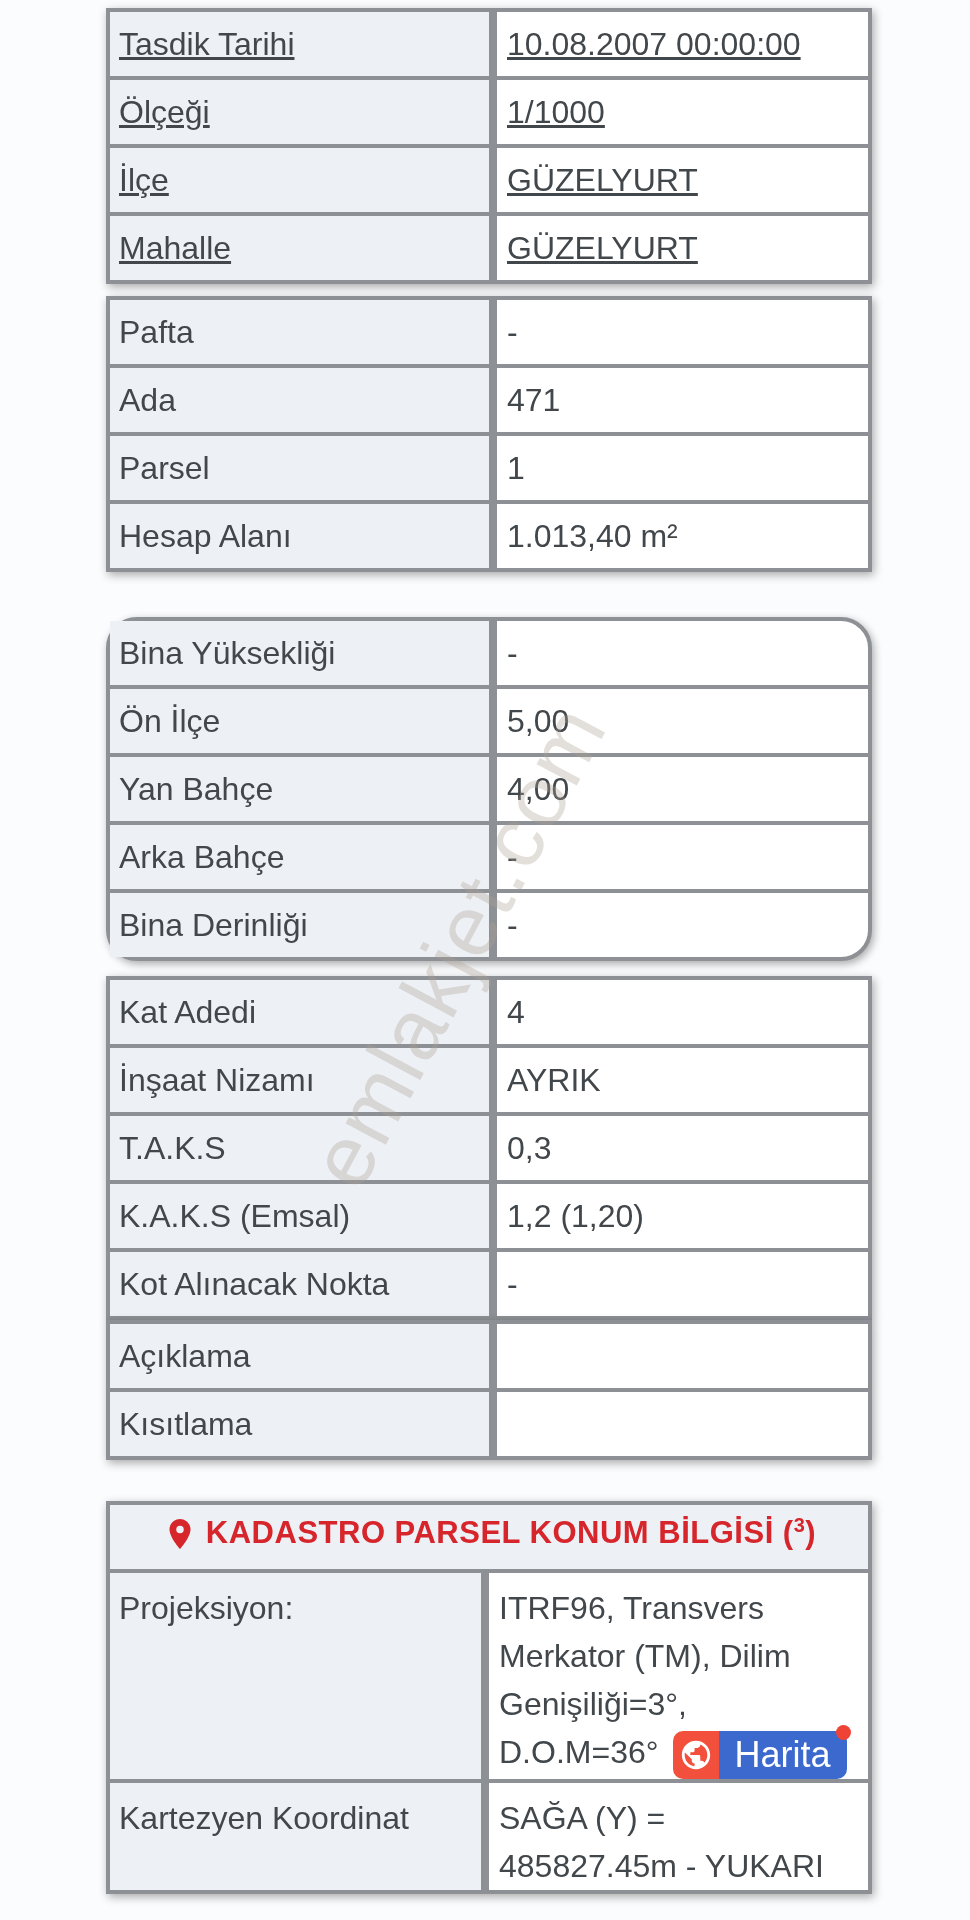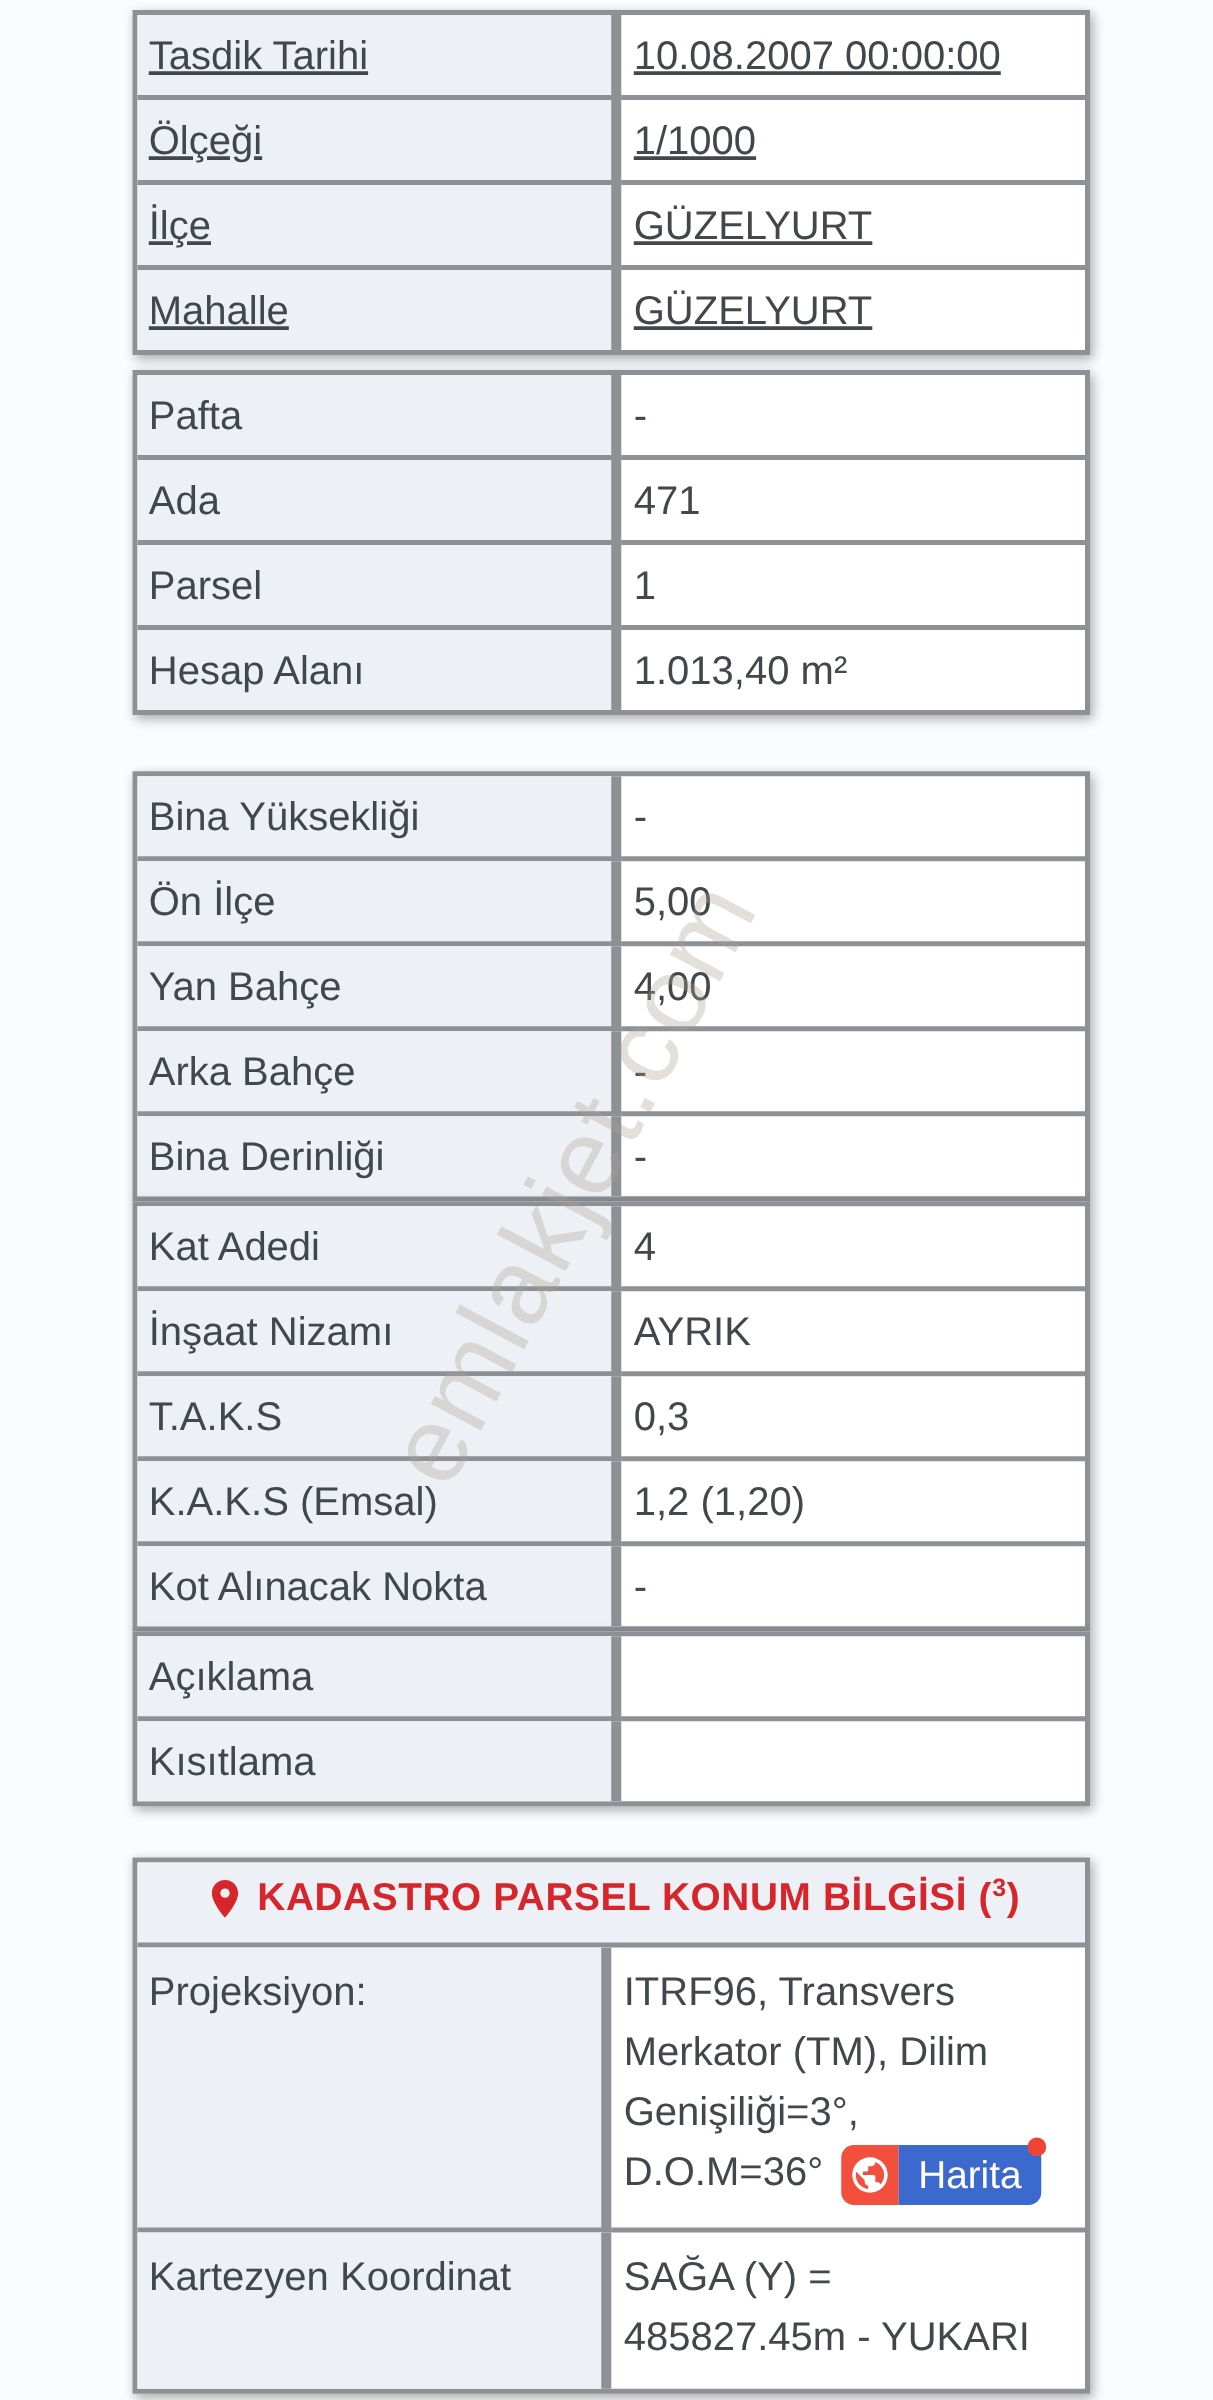--- a/index.html
+++ b/index.html
@@ -28,25 +28,25 @@
     overflow:hidden;
   }
   tr:last-child td{border-bottom:none;height:62px;}
   td.lbl{
     background:#edf1f5;
     width:369px;
     padding-left:9px;
     border-right:8px solid #8d9195;
   }
   td.val{padding-left:10px;padding-right:8px;}
-  td.vtop{vertical-align:top;padding-top:11px;padding-bottom:18px;line-height:48px;height:auto;}
+  td.vtop{vertical-align:top;padding-top:11px;padding-bottom:0;line-height:48px;height:auto;}
 
   .t1{margin-top:8px;margin-bottom:12px;text-decoration:underline;}
   .t2{margin-bottom:45px;margin-top:12px;}
-  .t3{margin-bottom:0;}
+  .t3{margin-bottom:15px;border-radius:31px;}
   .t4{}
   .t5{margin-bottom:41px;}
 
   td.hdr{
     background:#edf1f5;
     text-align:center;
     color:#d7252c;
     font-weight:bold;
     font-size:31px;
     letter-spacing:0.5px;
@@ -70,21 +70,21 @@
     width:46px;
     border-radius:10px 0 0 10px;
     display:flex;align-items:center;justify-content:center;
   }
   .harita-btn .label-seg{
     background:#3c69cd;
     border-radius:0 10px 10px 0;
     display:flex;align-items:center;
     padding:0 16px;
     color:#ffffff;
-    font-size:31px;
+    font-size:36px;
   }
   .harita-btn .dot{
     position:absolute;top:-6px;right:-4px;
     width:15px;height:15px;border-radius:50%;
     background:#ee4335;
   }
 
   .watermark{
     position:absolute;
     left:458px;top:938px;

